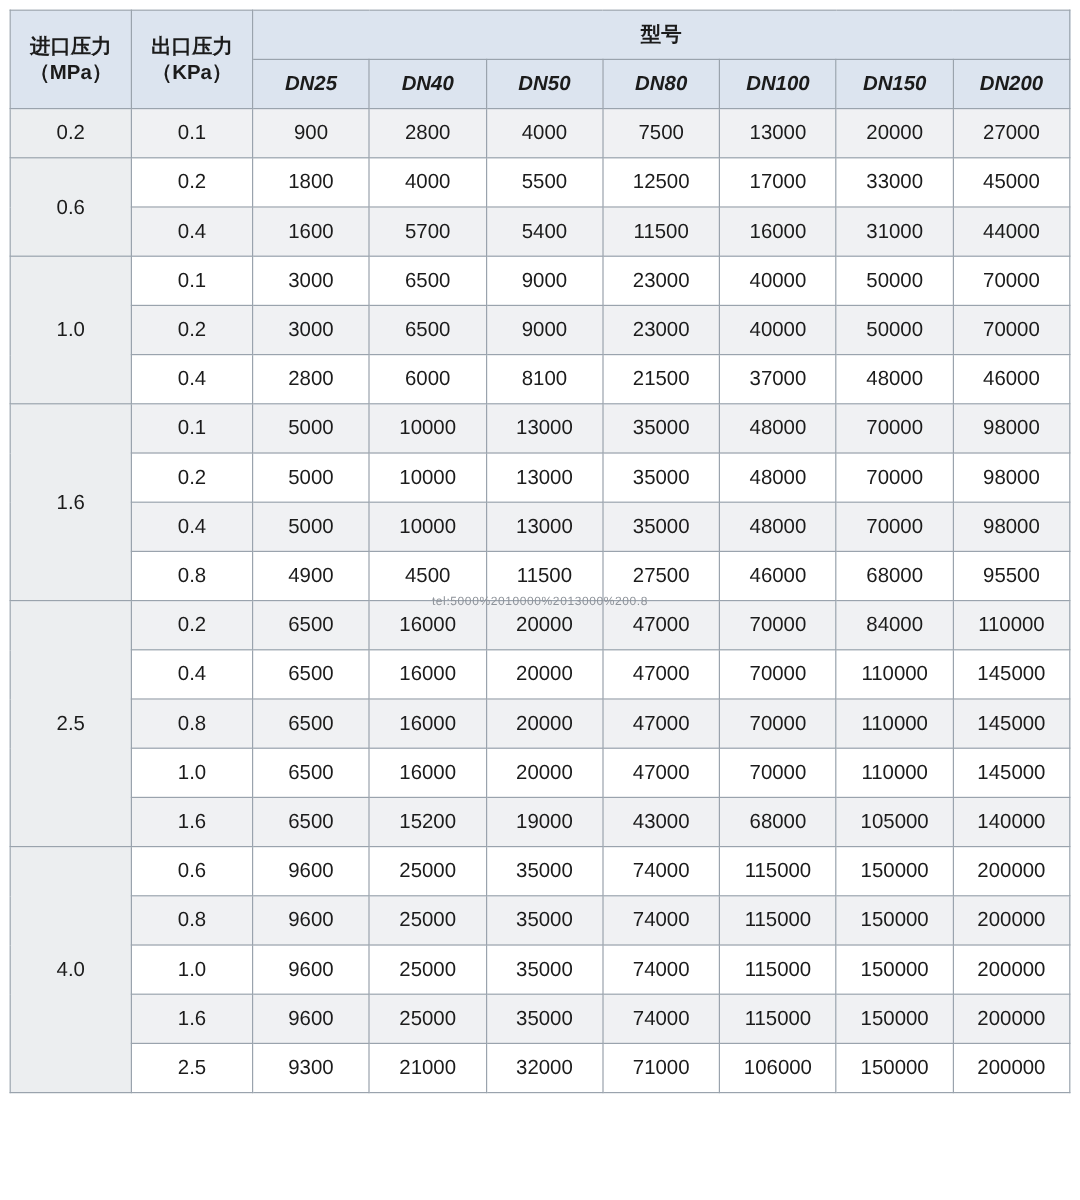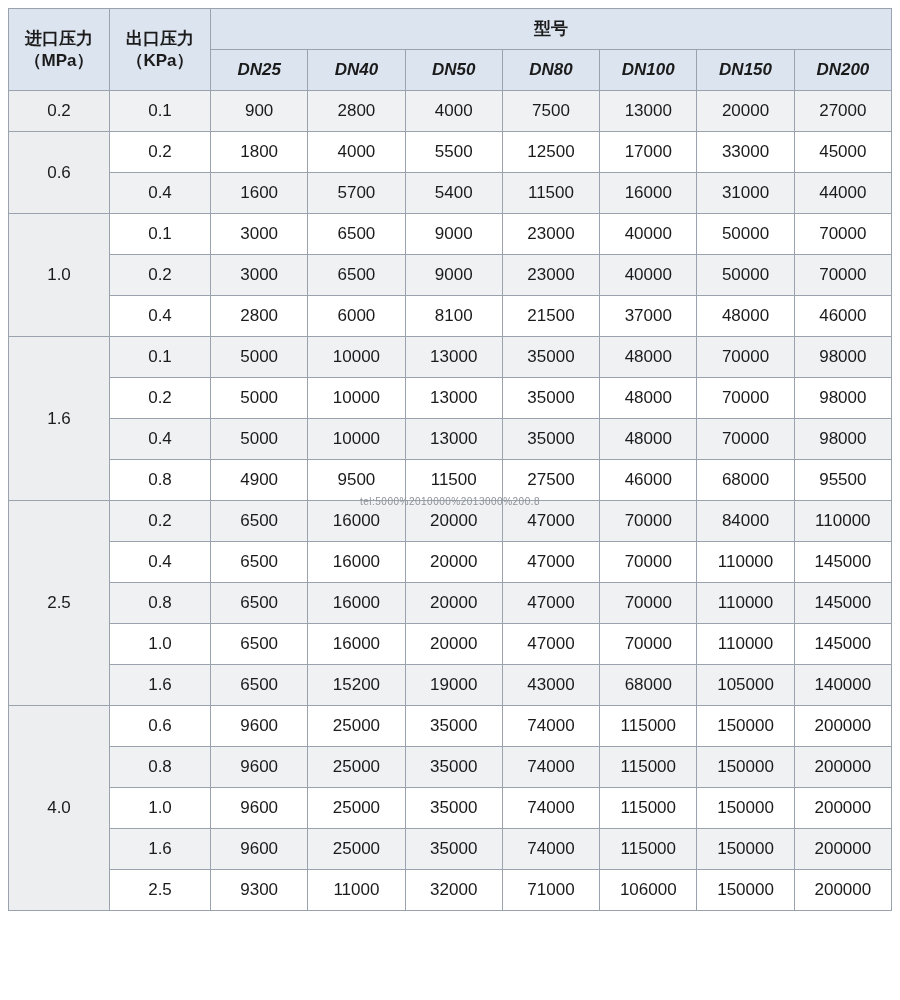--- a/index.html
+++ b/index.html
@@ -202,21 +202,21 @@
           <td class="val">10000</td>
           <td class="val">13000</td>
           <td class="val">35000</td>
           <td class="val">48000</td>
           <td class="val">70000</td>
           <td class="val">98000</td>
         </tr>
         <tr>
           <td class="pout">0.8</td>
           <td class="val">4900</td>
-          <td class="val">9500</td>
+          <td class="val">4500</td>
           <td class="val">11500</td>
           <td class="val">27500</td>
           <td class="val">46000</td>
           <td class="val">68000</td>
           <td class="val">95500</td>
         </tr>
         <tr class="shade">
           <td class="pin" rowspan="5">2.5</td>
           <td class="pout">0.2</td>
           <td class="val">6500</td>
@@ -304,21 +304,21 @@
           <td class="val">25000</td>
           <td class="val">35000</td>
           <td class="val">74000</td>
           <td class="val">115000</td>
           <td class="val">150000</td>
           <td class="val">200000</td>
         </tr>
         <tr>
           <td class="pout">2.5</td>
           <td class="val">9300</td>
-          <td class="val">11000</td>
+          <td class="val">21000</td>
           <td class="val">32000</td>
           <td class="val">71000</td>
           <td class="val">106000</td>
           <td class="val">150000</td>
           <td class="val">200000</td>
         </tr>
       </tbody>
   </table>
   <div class="watermark">tel:5000%2010000%2013000%200.8</div>
 </div>

